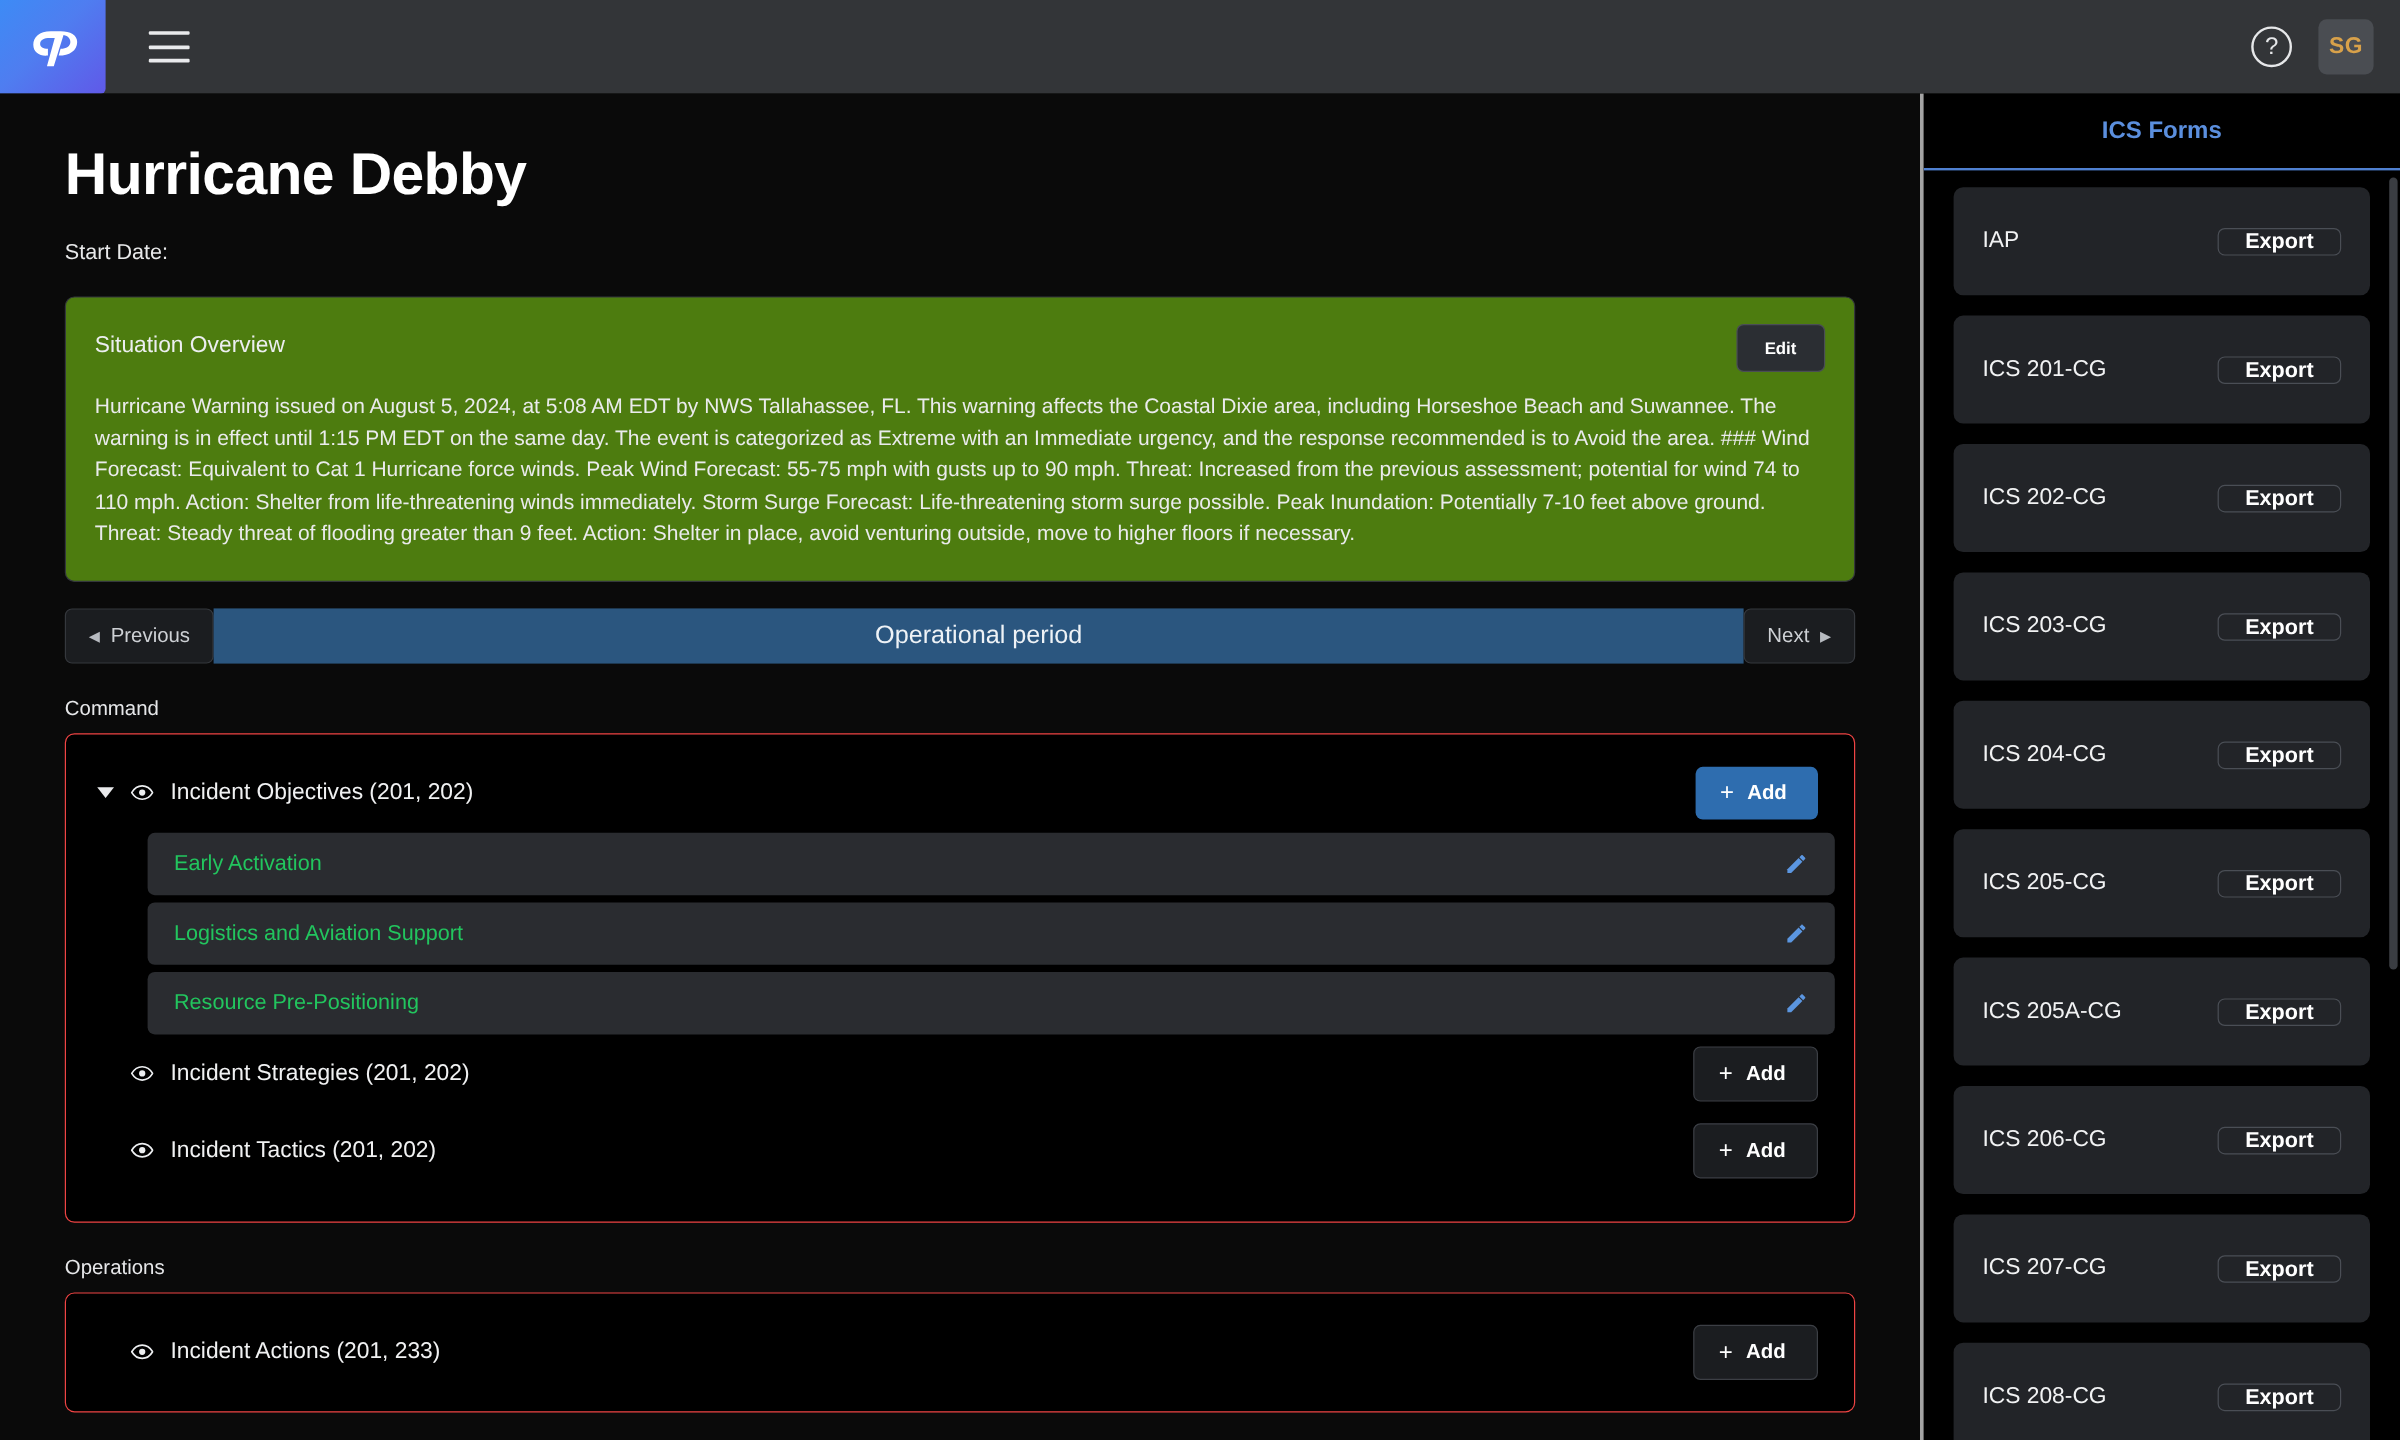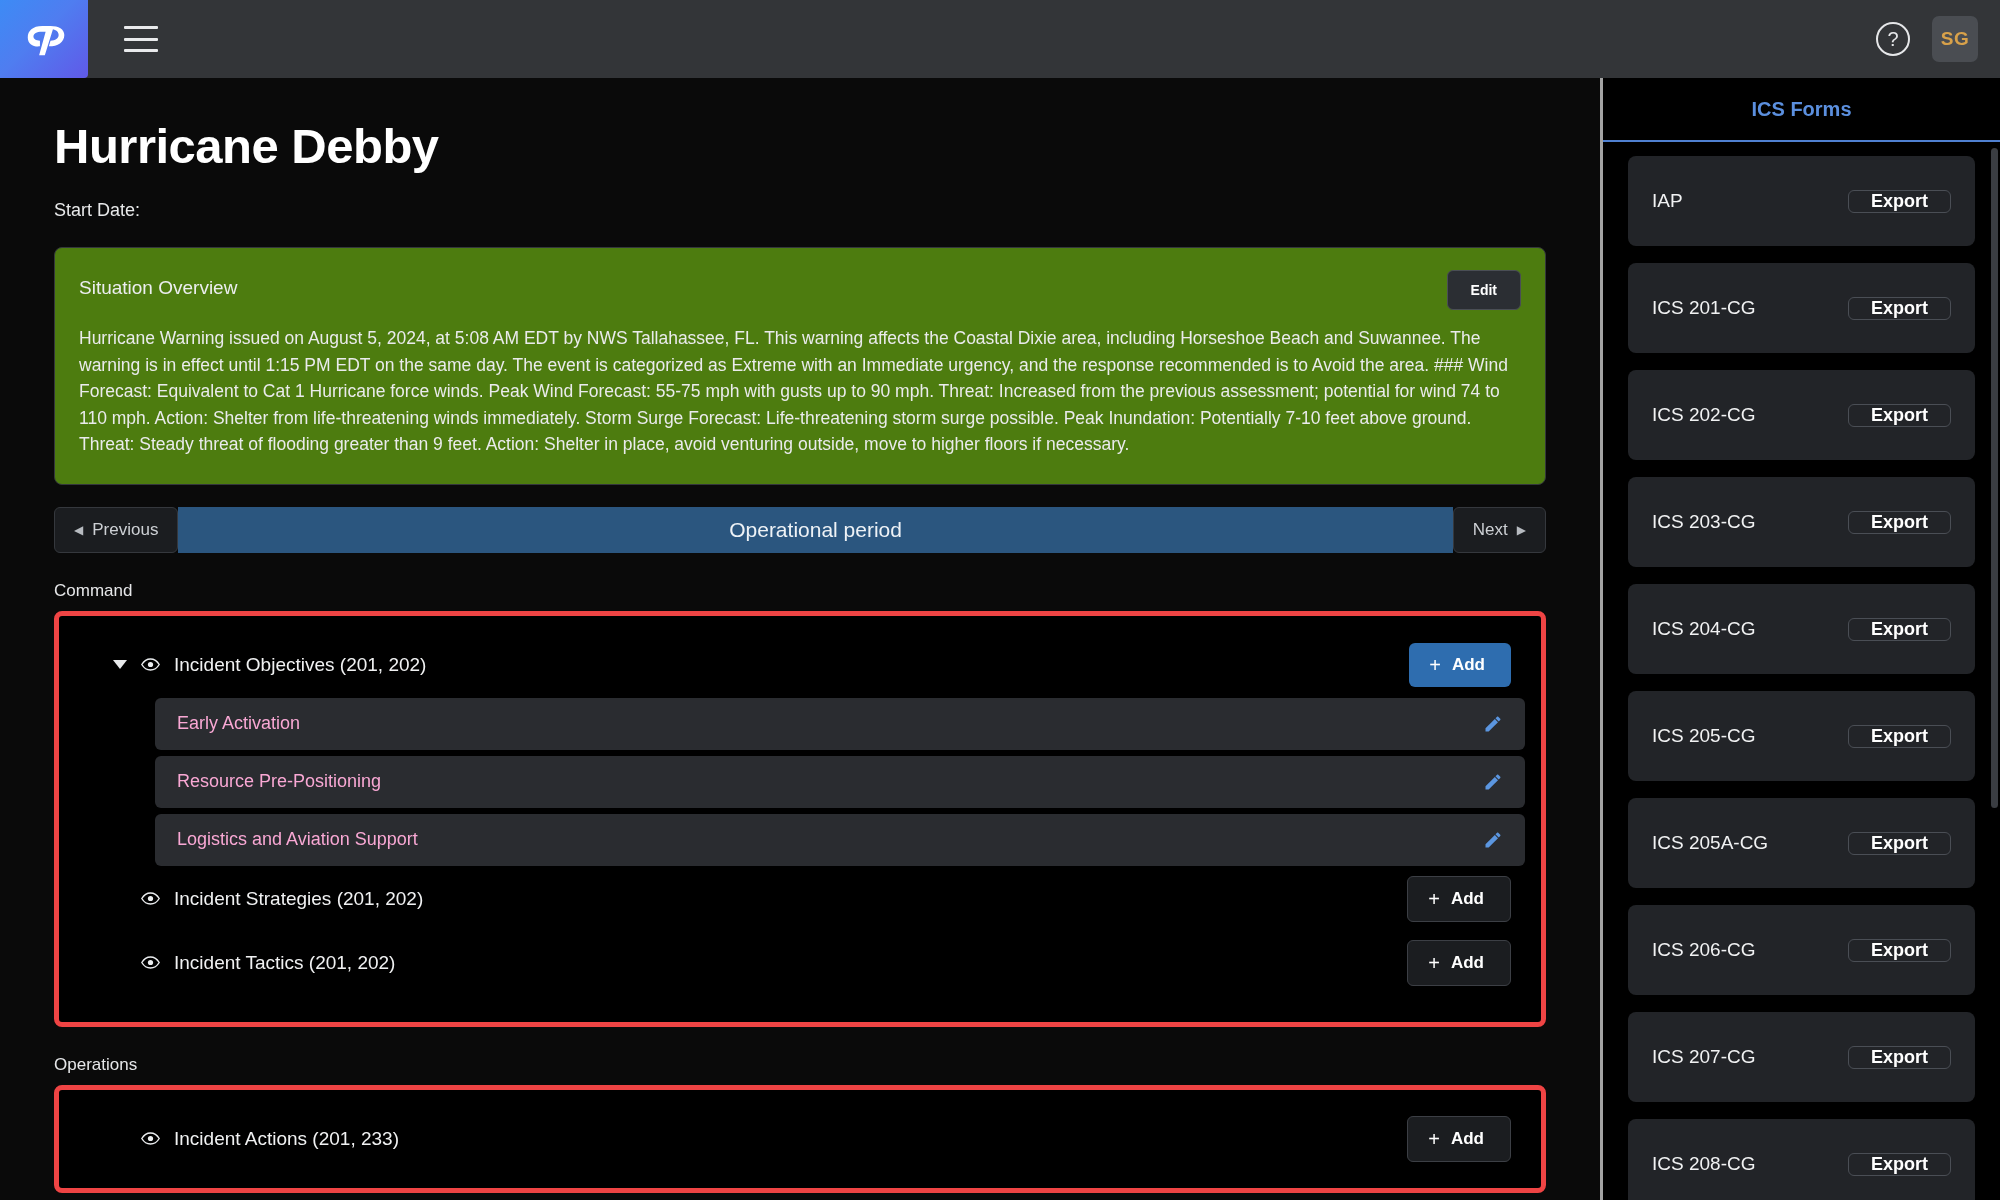--- a/index.html
+++ b/index.html
@@ -98,23 +98,23 @@
   .op-bar {
     flex: 1; background: #2b567f; display: flex; align-items: center;
     justify-content: center; color: #eef2f6; font-size: 21px;
   }
   .caret { font-size: 12px; color: #b7bbc0; }
 
   
   .section-label { margin-top: 28px; font-size: 17px; color: #e6e7e9; }
   .section-box {
     margin-top: 10px;
-    border: 5px solid #ef4444; border-radius: 8px;
+    border: 1px solid #ef4444; border-radius: 8px;
     background: #000000;
-    padding: 22px 16px 22px 32px;
+    padding: 22px 16px 22px 4px;
   }
   .node-row {
     display: flex; align-items: center; min-height: 54px;
     padding: 0 14px 0 22px;
   }
   .node-left { display: flex; align-items: center; gap: 14px; }
   .tri {
     width: 0; height: 0; cursor: pointer; flex: 0 0 auto;
   }
   .tri-down { border-left: 7px solid transparent; border-right: 7px solid transparent; border-top: 9px solid #e9eaec; }
@@ -132,21 +132,21 @@
   }
   .btn-add.ghost { background: #1b1d20; border: 1px solid #3c3f45; }
   .plus { font-size: 20px; line-height: 1; font-weight: 400; }
 
   .child-list { margin: 6px 0 0 0; padding: 0 0 0 64px; }
   .child-row {
     background: #2a2c30; border-radius: 6px;
     height: 52px; margin-bottom: 6px;
     display: flex; align-items: center; padding: 0 22px;
   }
-  .child-label { font-size: 18px; color: #f9a8d4; }
+  .child-label { font-size: 18px; color: #22c55e; }
   .pencil { width: 20px; height: 20px; cursor: pointer; }
 
   
   .sidebar {
     position: absolute; top: 78px; right: 0;
     width: 400px; height: 1122px;
     background: #000000;
     border-left: 3px solid #a3a3a3;
     overflow: hidden;
   }
@@ -247,29 +247,29 @@
         <div class="child-list">
           <div class="child-row">
             <div class="child-label">Early Activation</div>
             <div class="spacer"></div>
             <svg class="pencil" viewBox="0 0 24 24">
               <path d="M3 17.2V21h3.8L18 9.8 14.2 6 3 17.2z" fill="#5b96e0"></path>
               <path d="M20.7 7.1c.4-.4.4-1 0-1.4l-2.4-2.4c-.4-.4-1-.4-1.4 0L15 5.2 18.8 9l1.9-1.9z" fill="#5b96e0"></path>
             </svg>
           </div>
           <div class="child-row">
-            <div class="child-label">Resource Pre-Positioning</div>
+            <div class="child-label">Logistics and Aviation Support</div>
             <div class="spacer"></div>
             <svg class="pencil" viewBox="0 0 24 24">
               <path d="M3 17.2V21h3.8L18 9.8 14.2 6 3 17.2z" fill="#5b96e0"></path>
               <path d="M20.7 7.1c.4-.4.4-1 0-1.4l-2.4-2.4c-.4-.4-1-.4-1.4 0L15 5.2 18.8 9l1.9-1.9z" fill="#5b96e0"></path>
             </svg>
           </div>
           <div class="child-row">
-            <div class="child-label">Logistics and Aviation Support</div>
+            <div class="child-label">Resource Pre-Positioning</div>
             <div class="spacer"></div>
             <svg class="pencil" viewBox="0 0 24 24">
               <path d="M3 17.2V21h3.8L18 9.8 14.2 6 3 17.2z" fill="#5b96e0"></path>
               <path d="M20.7 7.1c.4-.4.4-1 0-1.4l-2.4-2.4c-.4-.4-1-.4-1.4 0L15 5.2 18.8 9l1.9-1.9z" fill="#5b96e0"></path>
             </svg>
           </div>
         </div>
         <div class="node-row">
           <div class="node-left">
             <div class="tri-spacer"></div>

